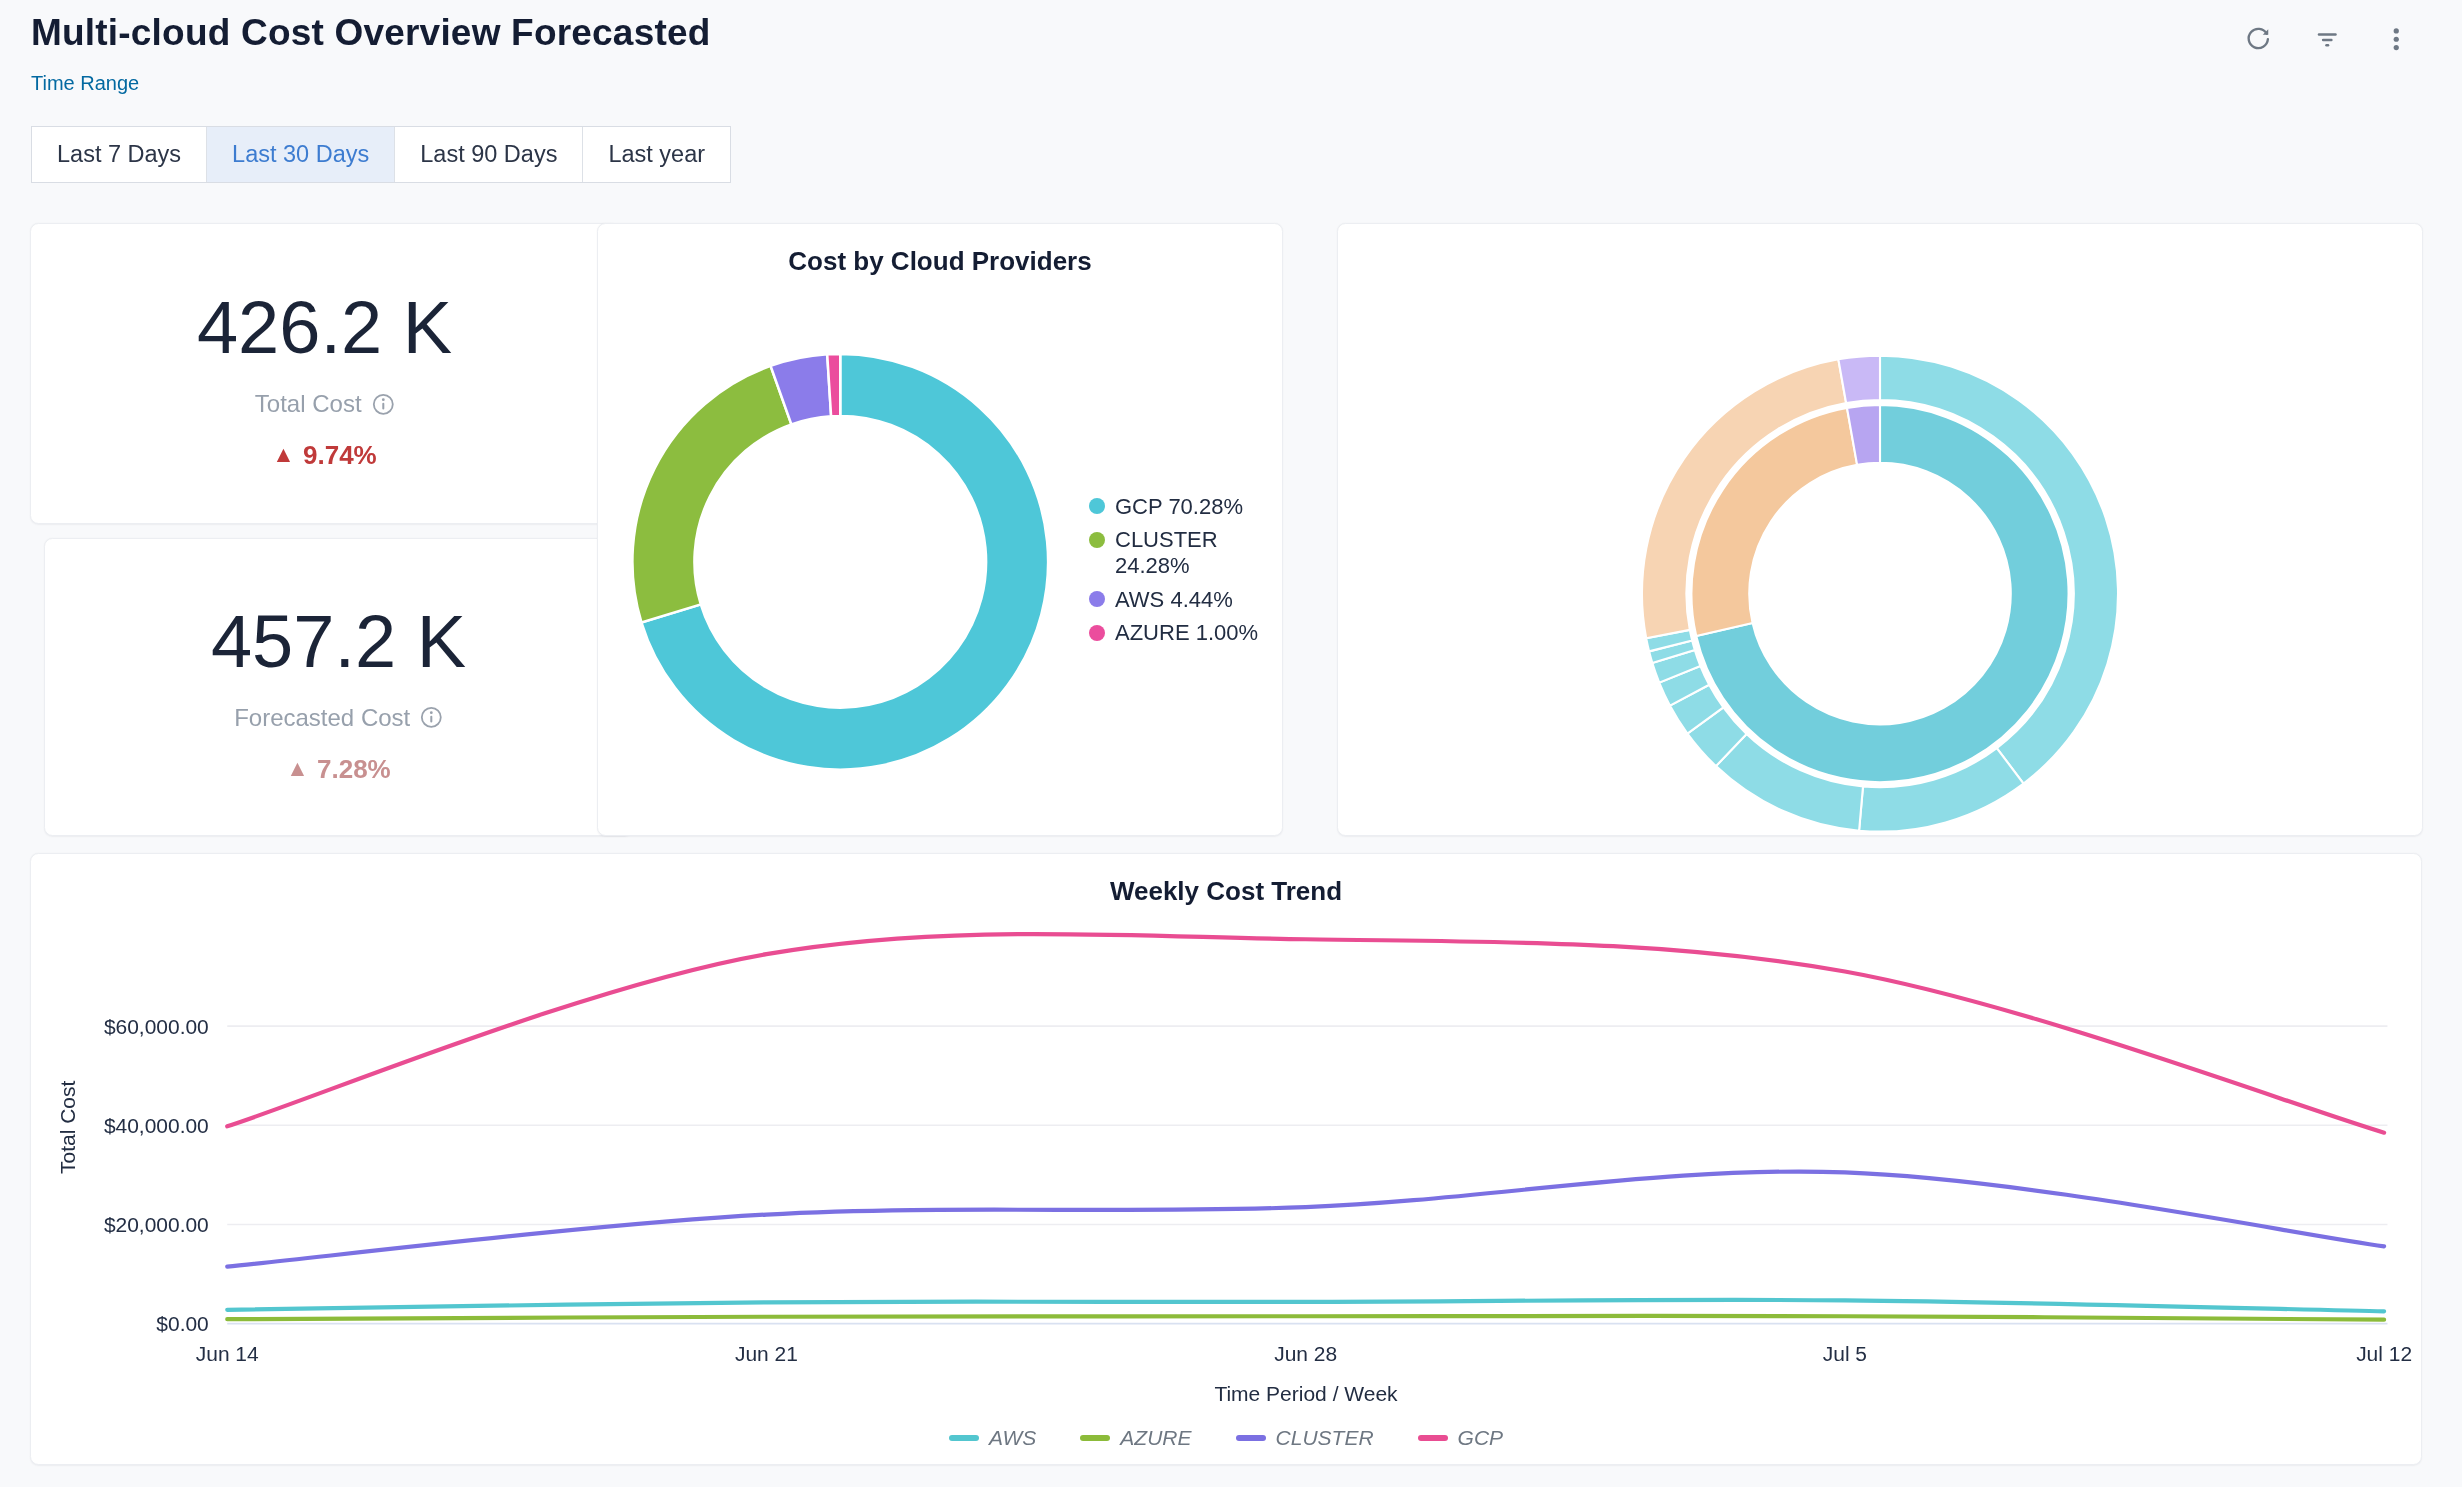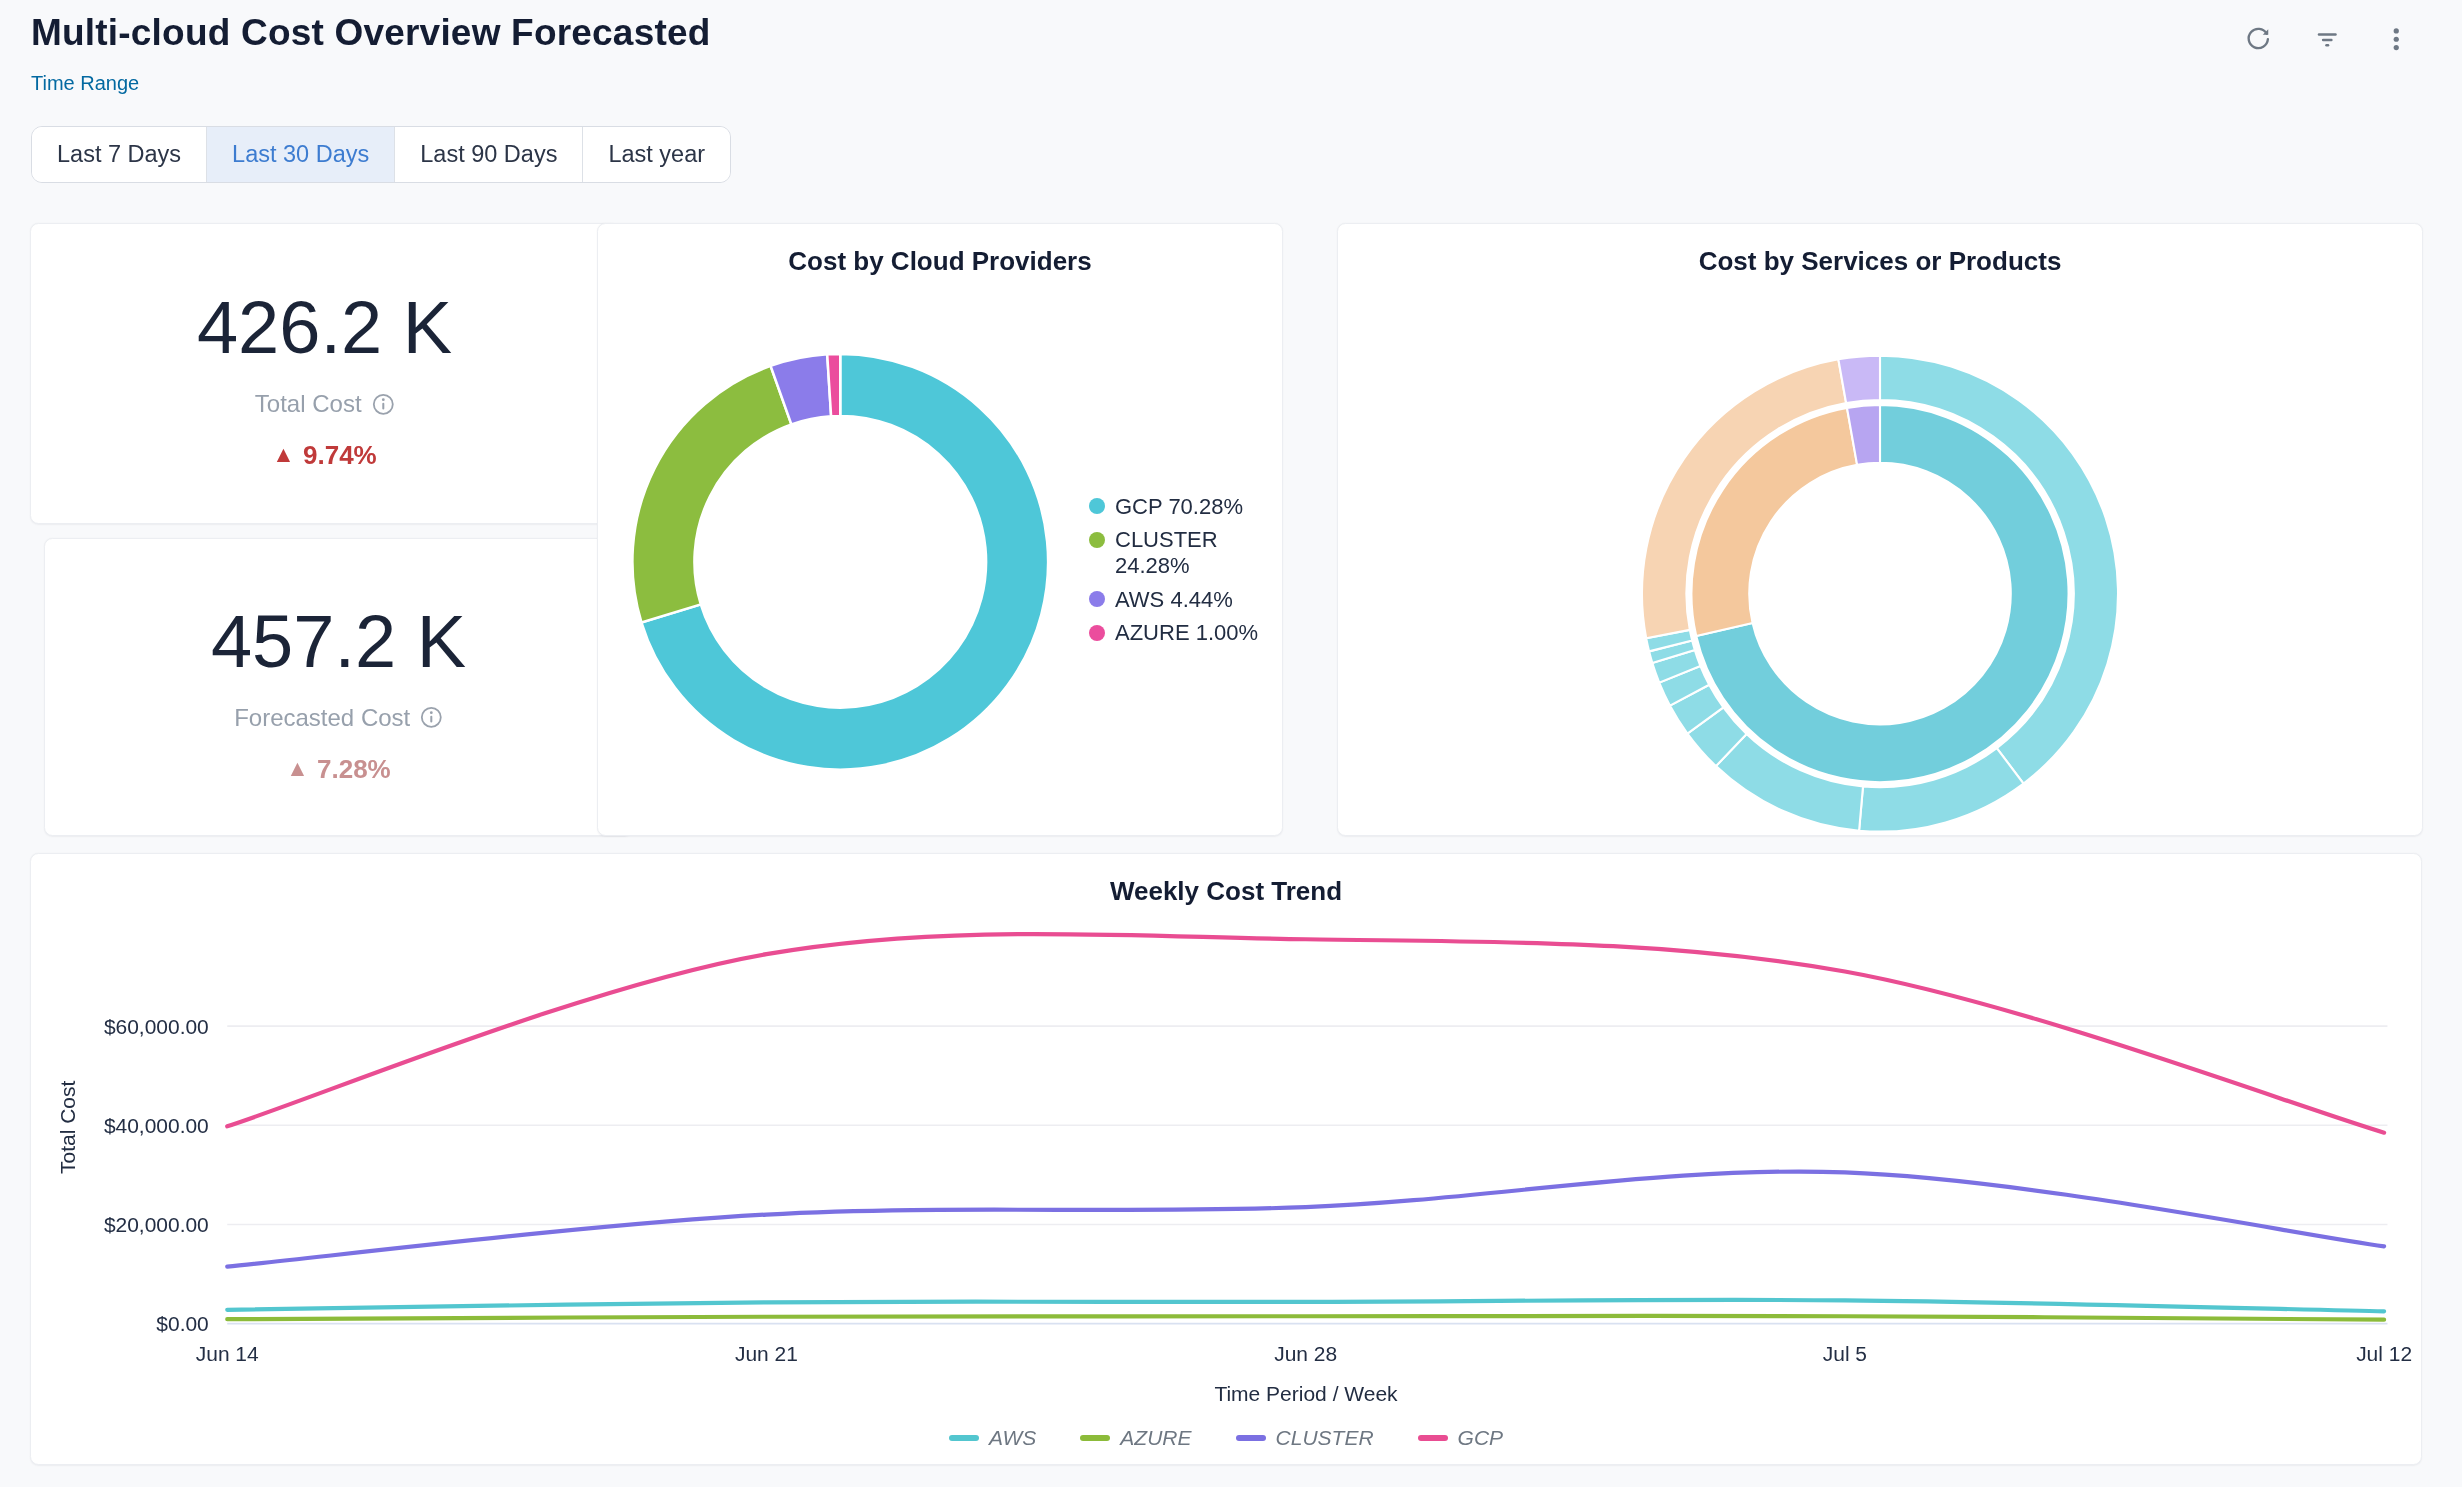--- a/index.html
+++ b/index.html
@@ -12,21 +12,21 @@
   .header-title{
     position:absolute;left:31px;top:11.7px;
     font-size:37px;font-weight:700;color:#141d33;letter-spacing:0.2px;
   }
   .header-actions{position:absolute;top:22px;right:49px;display:flex;gap:35px;align-items:center;}
   .hicon{width:34px;height:34px;display:inline-flex;align-items:center;justify-content:center;cursor:pointer;color:#6e7884;}
   .hicon svg{width:28.5px;height:28.5px;}
   .tr-label{position:absolute;left:31px;top:72px;font-size:20px;color:#0369a1;}
   .btn-group{
     position:absolute;left:31px;top:126px;height:55px;display:inline-flex;
-    background:#fff;border:0.8px solid #d9dde4;border-radius:11px;overflow:hidden;
+    background:#fff;border:0.8px solid #d9dde4;border-radius:0;overflow:hidden;
   }
   .btn-group button{
     appearance:none;border:none;background:#fff;cursor:pointer;
     font-family:inherit;font-size:23.5px;color:#2c3547;padding:0 25px;
     border-left:0.8px solid #dde1e7;height:100%;
   }
   .btn-group button:first-child{border-left:none;}
   .btn-group button.active{background:#e7eef9;color:#3d7cd0;}
   .card{
     position:absolute;background:#fff;border:0.8px solid #eceef2;border-radius:8.4px;
@@ -163,21 +163,20 @@
           <span class="legend-text">AWS 4.44%</span>
         </div>
         <div class="legend-item">
           <span class="legend-dot" style="background: rgb(235, 77, 157);"></span>
           <span class="legend-text">AZURE 1.00%</span>
         </div>
       </div>
   </div>
 
   <div class="card" id="sunburst-card">
-    <div class="card-title">Cost by Services or Products</div>
     <svg id="sunburst-svg" width="1084" height="611" viewBox="0 0 1292 729">
         <path d="M 646 216 A 225 225 0 1 1 426.7314536230201 491.4609212136106 L 493.97380784529395 475.9862387081034 A 156 156 0 1 0 646 285 Z" fill="#72cedc" stroke="#ffffff" stroke-width="2.5"></path>
         <path d="M 426.7314536230201 491.4609212136106 A 225 225 0 0 1 606.6198117305629 219.47302473092878 L 618.696402799857 287.407963813444 A 156 156 0 0 0 493.97380784529395 475.9862387081034 Z" fill="#f4c89d" stroke="#ffffff" stroke-width="2.5"></path>
         <path d="M 606.6198117305629 219.47302473092878 A 225 225 0 0 1 645.9960730091832 216.00000003426948 L 645.9972772863671 285.00000002376015 A 156 156 0 0 0 618.696402799857 287.407963813444 Z" fill="#b7a5f1" stroke="#ffffff" stroke-width="2.5"></path>
         <path d="M 646 157 A 284 284 0 0 1 817.2319898396829 667.5736208289542 L 785.2767241301647 625.2905155334099 A 231 231 0 0 0 646 210 Z" fill="#8edce6" stroke="#ffffff" stroke-width="2.5"></path>
         <path d="M 817.2319898396829 667.5736208289542 A 284 284 0 0 1 621.0502601795889 723.901944996661 L 625.7063735967782 671.1068637120728 A 231 231 0 0 0 785.2767241301647 625.2905155334099 Z" fill="#8edce6" stroke="#ffffff" stroke-width="2.5"></path>
         <path d="M 621.0502601795889 723.901944996661 A 284 284 0 0 1 450.2916784179931 646.8014889731213 L 486.81471026252257 608.3948730732078 A 231 231 0 0 0 625.7063735967782 671.1068637120728 Z" fill="#8edce6" stroke="#ffffff" stroke-width="2.5"></path>
         <path d="M 450.2916784179931 646.8014889731213 A 284 284 0 0 1 416.239173597515 607.9310116510624 L 459.1170742993871 576.7783932795613 A 231 231 0 0 0 486.81471026252257 608.3948730732078 Z" fill="#8edce6" stroke="#ffffff" stroke-width="2.5"></path>
         <path d="M 416.239173597515 607.9310116510624 A 284 284 0 0 1 395.42929169247327 574.6799167349545 L 442.1907266935258 549.7326083301919 A 231 231 0 0 0 459.1170742993871 576.7783932795613 Z" fill="#8edce6" stroke="#ffffff" stroke-width="2.5"></path>
         <path d="M 395.42929169247327 574.6799167349545 A 284 284 0 0 1 382.6055764529562 547.2044144295354 L 431.76016957969324 527.384576525432 A 231 231 0 0 0 442.1907266935258 549.7326083301919 Z" fill="#8edce6" stroke="#ffffff" stroke-width="2.5"></path>

